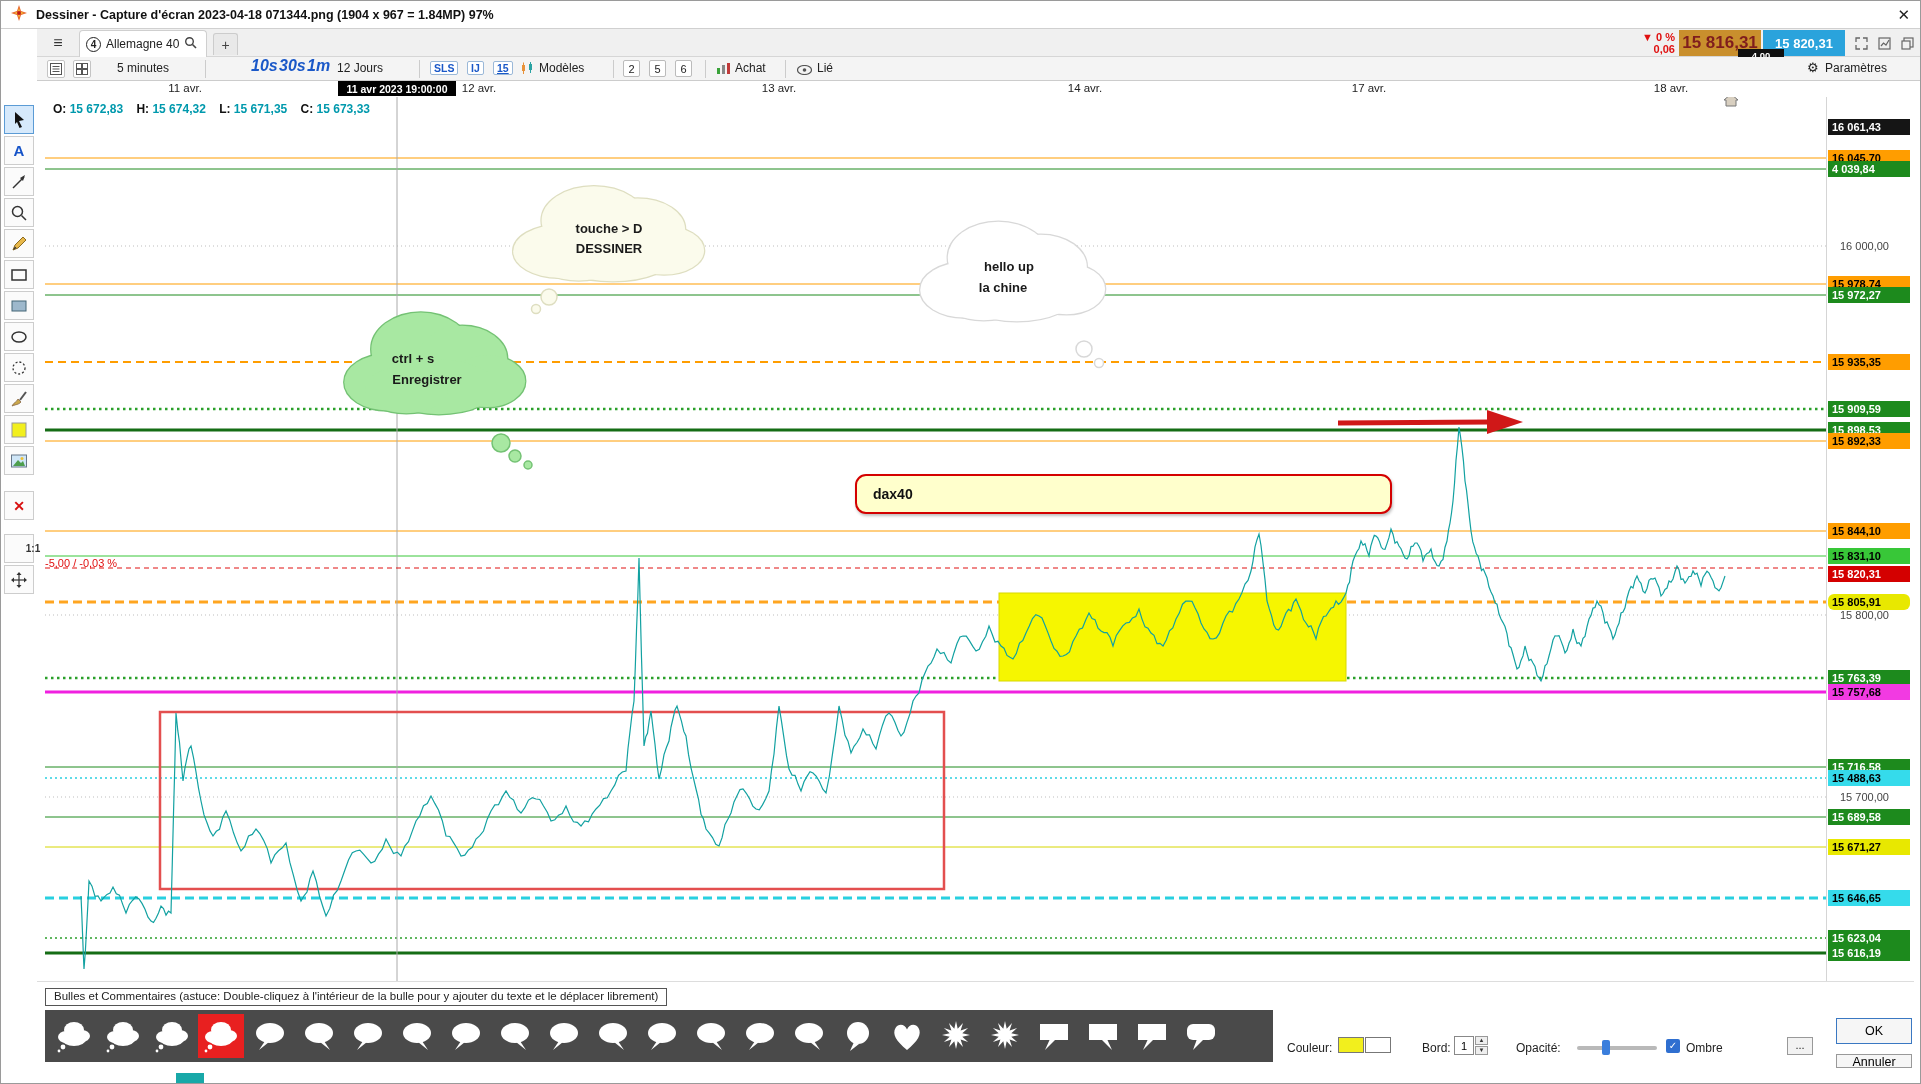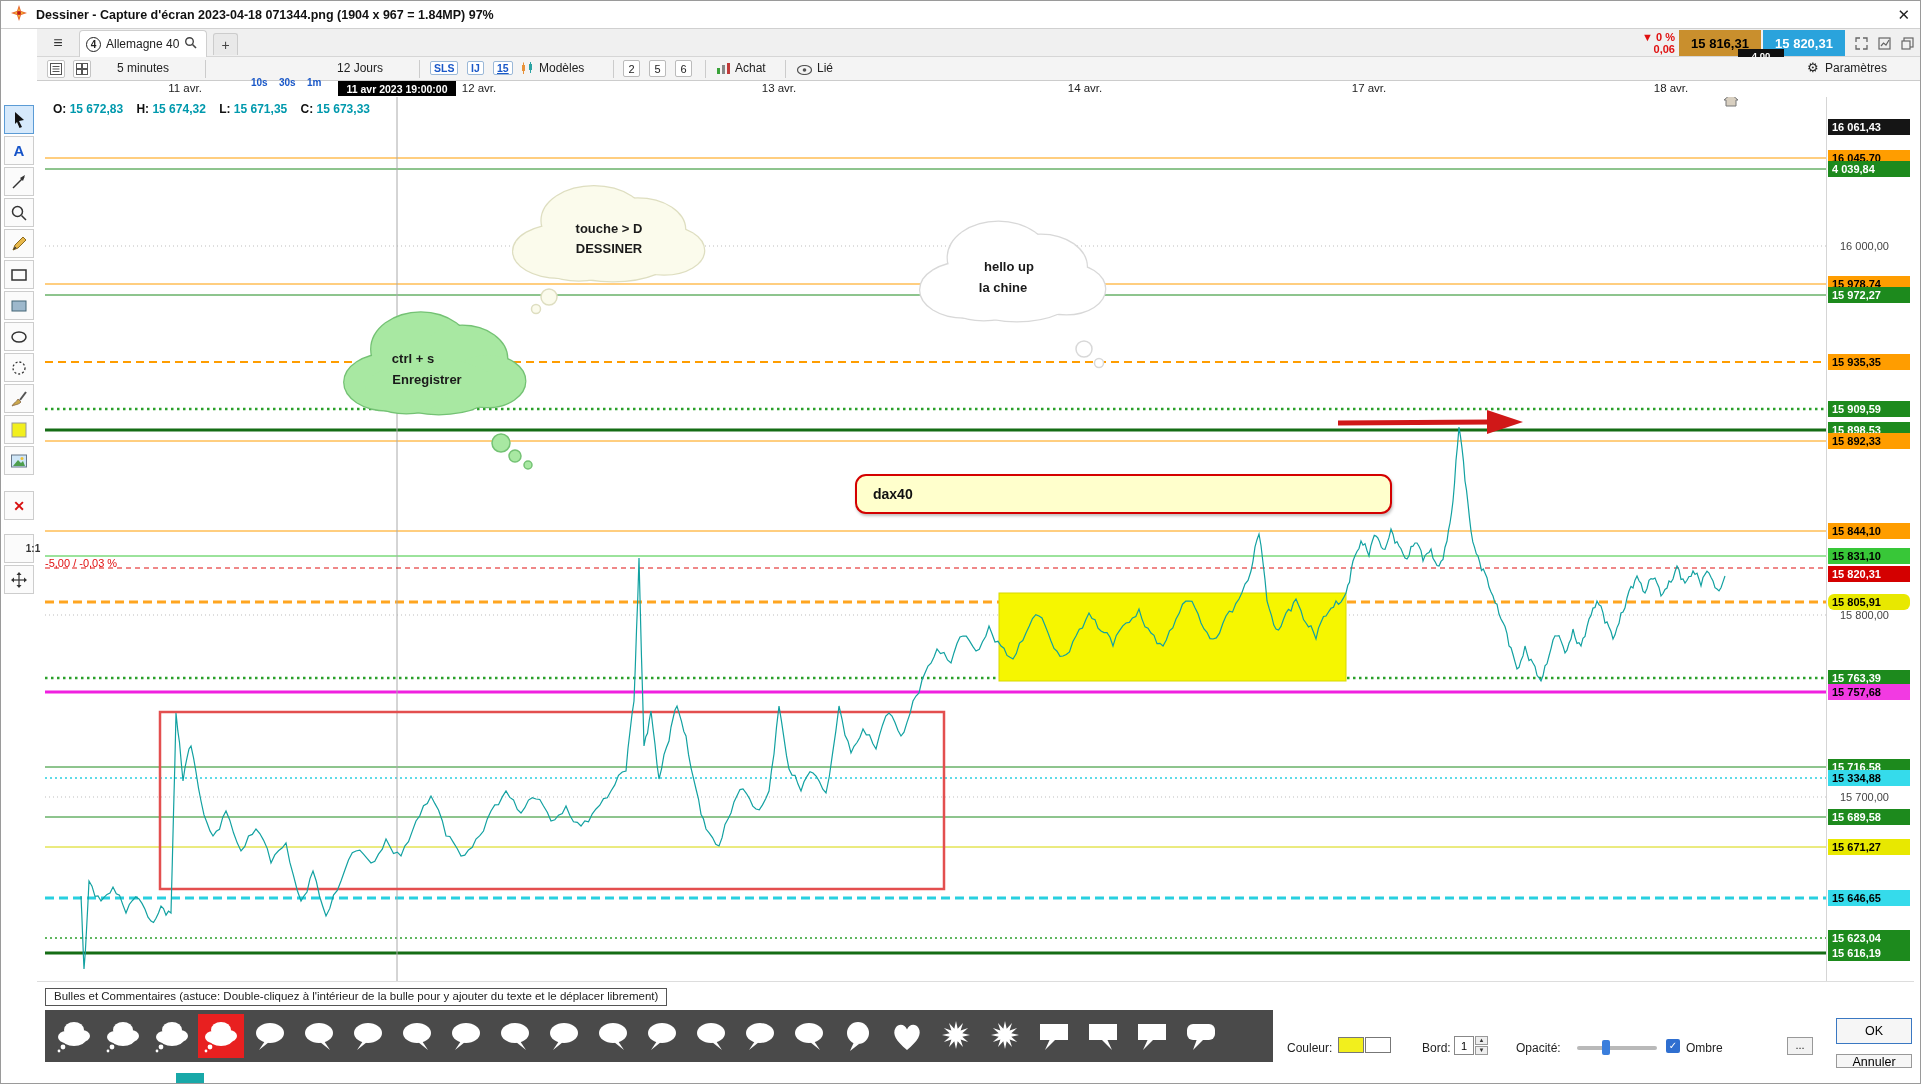--- a/index.html
+++ b/index.html
@@ -10,29 +10,29 @@
   .title-text{font-weight:bold;font-size:12.5px;color:#111;}
   .close-x{margin-left:auto;font-size:15px;color:#222;cursor:pointer;line-height:1;}
   
   .tabbar{position:absolute;left:36px;top:28px;right:0;height:28px;background:#f0f0f0;border-bottom:1px solid #d6d6d6;z-index:30;}
   .menu-btn{position:absolute;left:8px;top:3px;width:26px;height:22px;background:transparent;border:none;font-size:16px;color:#333;cursor:pointer;}
   .tab{position:absolute;left:42px;top:1px;width:128px;height:27px;background:#fff;border:1px solid #cfcfcf;border-bottom:none;border-radius:4px 4px 0 0;display:flex;align-items:center;padding:0 6px;gap:5px;cursor:pointer;}
   .tab-num{width:15px;height:15px;border:1.4px solid #222;border-radius:50%;font-size:10px;font-weight:bold;display:flex;align-items:center;justify-content:center;flex:none;}
   .tab-label{font-size:12px;white-space:nowrap;}
   .add-tab{position:absolute;left:176px;top:4px;width:25px;height:22px;background:#e9e9e9;border:1px solid #ccc;border-bottom:none;font-size:14px;color:#444;border-radius:3px 3px 0 0;cursor:pointer;}
   .chg{position:absolute;left:1590px;top:2px;width:48px;text-align:right;color:#e01010;font-size:11px;font-weight:bold;line-height:12px;}
-  .sell{position:absolute;left:1642px;top:1px;width:82px;height:26px;background:#c98f2d;color:#000000;font-weight:bold;font-size:13px;display:flex;align-items:center;justify-content:center;cursor:pointer;}
+  .sell{position:absolute;left:1642px;top:1px;width:82px;height:26px;background:#c98f2d;color:#7f1d1d;font-weight:bold;font-size:17px;display:flex;align-items:center;justify-content:center;cursor:pointer;}
   .buy{position:absolute;left:1726px;top:1px;width:82px;height:26px;background:#2aa3dc;color:#fff;font-weight:bold;font-size:13px;display:flex;align-items:center;justify-content:center;cursor:pointer;}
   .spread{position:absolute;left:1701px;top:20px;width:46px;height:12px;background:#101010;color:#fff;font-size:9.5px;font-weight:bold;display:flex;align-items:center;justify-content:center;z-index:5;}
   .win-icons{position:absolute;left:1816px;top:6px;display:flex;gap:7px;}
   .win-icons span{width:16px;height:16px;display:inline-flex;align-items:center;justify-content:center;cursor:pointer;color:#555;}
   
   .charttb{position:absolute;left:36px;top:56px;right:0;height:24px;background:#f4f4f4;border-bottom:1px solid #ccc;z-index:30;font-size:12px;}
   .charttb .item{position:absolute;top:4px;white-space:nowrap;color:#222;cursor:pointer;}
-  .charttb .blue{color:#1a58c8;font-size:10px;font-weight:bold;top:20px;}
+  .charttb .blue{color:#1a58c8;font-size:16px;font-weight:bold;top:0;font-style:italic;}
   .charttb .boxed{border:1px solid #9ab8d8;background:#fff;padding:0 3px;border-radius:2px;top:4px;font-size:10.5px;font-weight:bold;color:#1a58c8;}
   .charttb .numbox{border:1px solid #bbb;background:#fff;width:17px;height:17px;text-align:center;line-height:16px;font-size:11px;top:3px;border-radius:2px;}
   .charttb .sep{position:absolute;top:3px;width:1px;height:18px;background:#ccc;}
   .tbicon{position:absolute;top:3px;width:18px;height:18px;background:#fff;border:1px solid #c4c4c4;border-radius:2px;display:flex;align-items:center;justify-content:center;cursor:pointer;}
   
   .dateaxis{position:absolute;left:36px;top:80px;right:0;height:16px;background:#fff;z-index:25;}
   .dtick{position:absolute;top:1px;transform:translateX(-50%);font-size:11.5px;color:#222;}
   .tsbox{position:absolute;left:301px;top:0;width:118px;height:15px;background:#000;color:#fff;font-size:10.5px;font-weight:bold;display:flex;align-items:center;justify-content:center;z-index:26;}
   
   .toolbar-left{position:absolute;left:2px;top:104px;width:32px;z-index:35;}
@@ -399,21 +399,21 @@
     <div class="plabel" style="top: 421px; background: rgb(29, 138, 29); color: rgb(255, 255, 255);">15 898,53</div>
     <div class="plabel" style="top: 432px; background: rgb(255, 157, 0); color: rgb(0, 0, 0);">15 892,33</div>
     <div class="plabel" style="top: 522px; background: rgb(255, 157, 0); color: rgb(0, 0, 0);">15 844,10</div>
     <div class="plabel" style="top: 547px; background: rgb(56, 199, 56); color: rgb(0, 0, 0);">15 831,10</div>
     <div class="plabel" style="top: 565px; background: rgb(212, 0, 0); color: rgb(255, 255, 255);">15 820,31</div>
     <div class="plabel" style="top: 593px; background: rgb(232, 232, 0); color: rgb(0, 0, 0); border-radius: 6px;">15 805,91</div>
     <div class="plabel plain" style="top: 606px; color: rgb(68, 68, 68);">15 800,00</div>
     <div class="plabel" style="top: 669px; background: rgb(29, 138, 29); color: rgb(255, 255, 255);">15 763,39</div>
     <div class="plabel" style="top: 683px; background: rgb(242, 58, 226); color: rgb(0, 0, 0);">15 757,68</div>
     <div class="plabel" style="top: 758px; background: rgb(29, 138, 29); color: rgb(255, 255, 255);">15 716,58</div>
-    <div class="plabel" style="top: 769px; background: rgb(53, 219, 235); color: rgb(0, 0, 0);">15 334,88</div>
+    <div class="plabel" style="top: 769px; background: rgb(53, 219, 235); color: rgb(0, 0, 0);">15 488,63</div>
     <div class="plabel plain" style="top: 788px; color: rgb(68, 68, 68);">15 700,00</div>
     <div class="plabel" style="top: 808px; background: rgb(29, 138, 29); color: rgb(255, 255, 255);">15 689,58</div>
     <div class="plabel" style="top: 838px; background: rgb(232, 232, 0); color: rgb(0, 0, 0);">15 671,27</div>
     <div class="plabel" style="top: 889px; background: rgb(53, 219, 235); color: rgb(0, 0, 0);">15 646,65</div>
     <div class="plabel" style="top: 929px; background: rgb(29, 138, 29); color: rgb(255, 255, 255);">15 623,04</div>
     <div class="plabel" style="top: 944px; background: rgb(29, 138, 29); color: rgb(255, 255, 255);">15 616,19</div>
   </div>
 <div class="axis-edge"></div>
 <div class="chart-bottom"></div>
 

